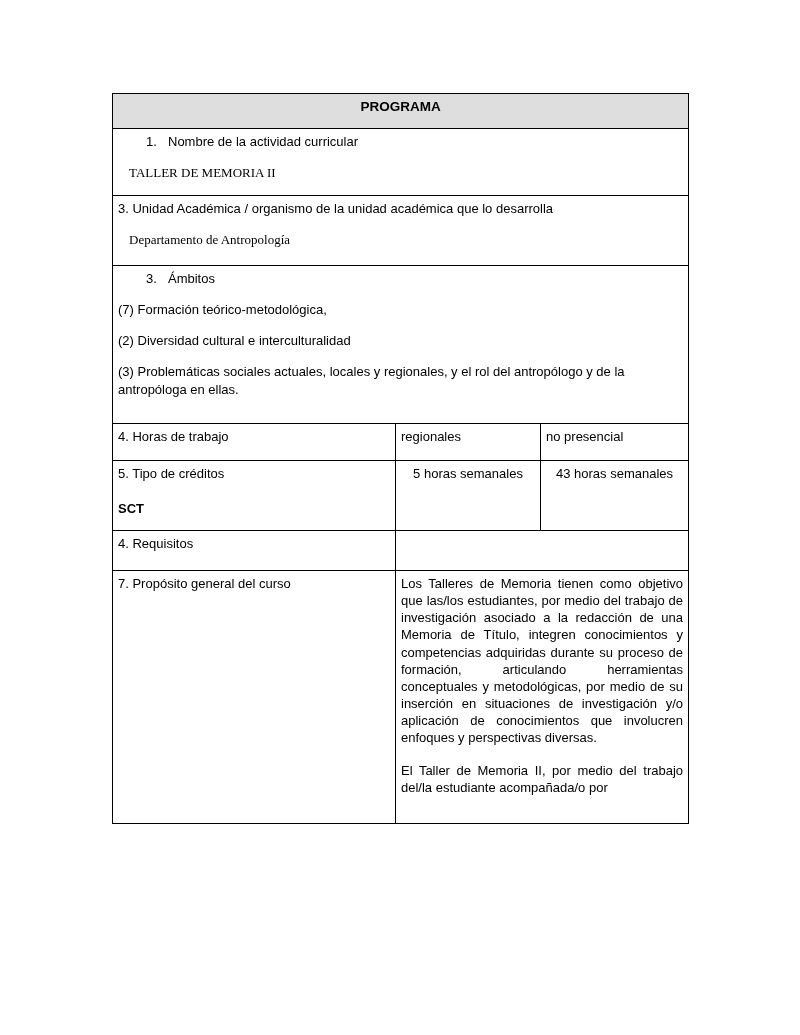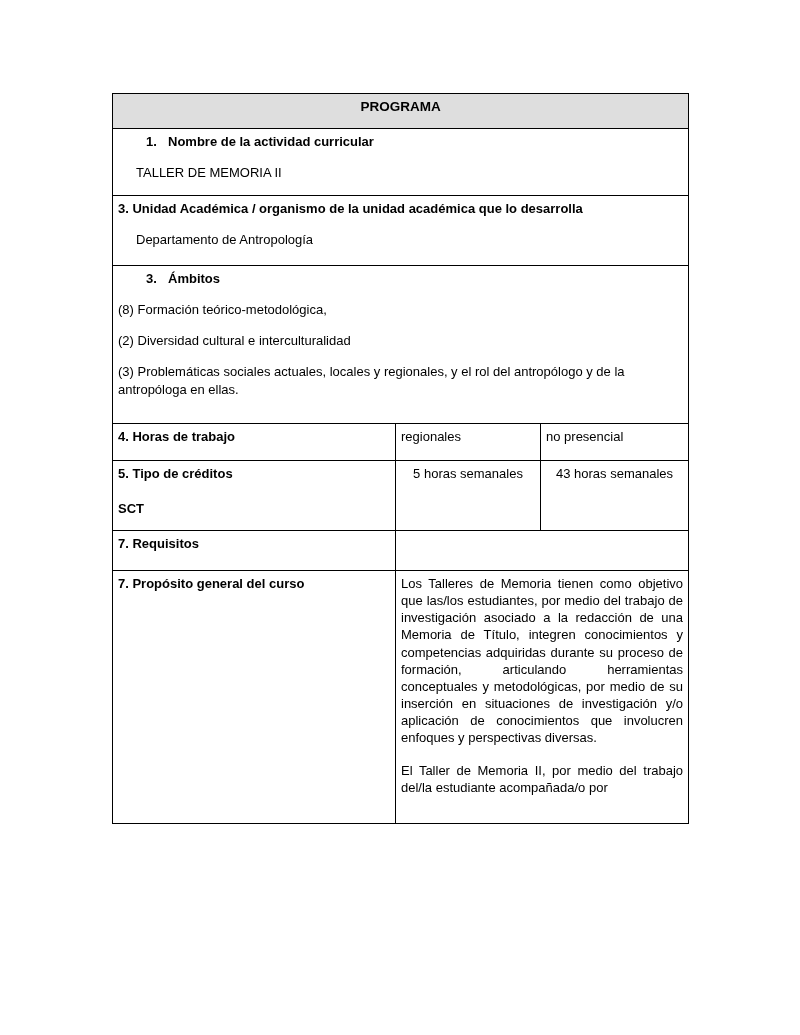--- a/index.html
+++ b/index.html
@@ -33,24 +33,24 @@
     overflow: hidden;
   }
   td.th-header {
     background: #dedede;
     font-weight: bold;
     text-align: center;
     vertical-align: middle;
     height: 26px;
     font-size: 13.5px;
   }
-  .h { font-weight: bold; }
+  .h { font-weight: normal; }
   .numbered { padding-left: 28px; }
   .num { display: inline-block; width: 22px; }
-  p.val { margin: 14px 0 0 18px; }
+  p.val { margin: 14px 0 0 11px; font-family: Liberation Serif, serif; }
   p.item { margin: 14px 0 0 0; }
   td.r-name     { height: 58px; }
   td.r-name-en  { height: 60px; }
   td.r-unidad   { height: 61px; }
   td.r-ambitos  { height: 149px; }
   td.r-horas    { height: 28px; }
   td.r-tipo     { height: 61px; }
   td.r-numero   { height: 59px; }
   td.r-req      { height: 31px; }
   td.r-prop     { height: 244px; }
@@ -110,21 +110,21 @@
         <div class="h">3. Unidad Académica / organismo de la unidad académica que lo desarrolla</div>
         <p class="val">Departamento de Antropología</p>
       </td>
     </tr>
 
     <tr>
       <td colspan="3" class="r-ambitos">
         <div class="h numbered">
           <span class="num">3.</span><span>Ámbitos</span>
         </div>
-        <p class="item">(8) Formación teórico-metodológica,</p>
+        <p class="item">(7) Formación teórico-metodológica,</p>
         <p class="item">(2) Diversidad cultural e interculturalidad</p>
         <p class="item">(3) Problemáticas sociales actuales, locales y regionales, y el rol del antropólogo y de la antropóloga en ellas.</p>
       </td>
     </tr>
 
     <tr>
       <td class="r-horas h">4. Horas de trabajo</td>
       <td class="r-horas">regionales</td>
       <td class="r-horas">no presencial</td>
     </tr>
@@ -133,21 +133,21 @@
       <td class="r-tipo">
         <div class="h">5. Tipo de créditos</div>
         <div class="sct-line">SCT</div>
       </td>
       <td class="r-tipo center-val">5 horas semanales</td>
       <td class="r-tipo center-val">43 horas semanales</td>
     </tr>
 
 
     <tr>
-      <td class="r-req h">7. Requisitos</td>
+      <td class="r-req h">4. Requisitos</td>
       <td colspan="2" class="r-req"></td>
     </tr>
 
     <tr>
       <td class="r-prop h">7. Propósito general del curso</td>
       <td colspan="2" class="r-prop">
         <div class="prop-body">
           <p>Los Talleres de Memoria tienen como objetivo que las/los estudiantes, por medio del trabajo de investigación asociado a la redacción de una Memoria de Título, integren conocimientos y competencias adquiridas durante su proceso de formación, articulando herramientas conceptuales y metodológicas, por medio de su inserción en situaciones de investigación y/o aplicación de conocimientos que involucren enfoques y perspectivas diversas.</p>
           <p>El Taller de Memoria II, por medio del trabajo del/la estudiante acompañada/o por</p>
         </div>

